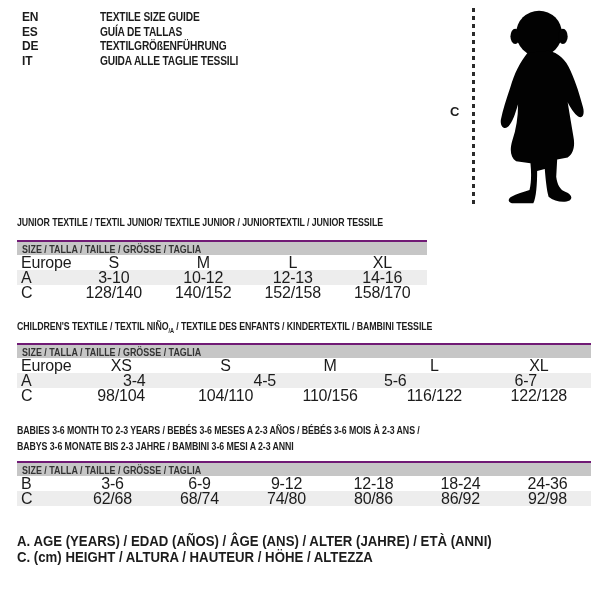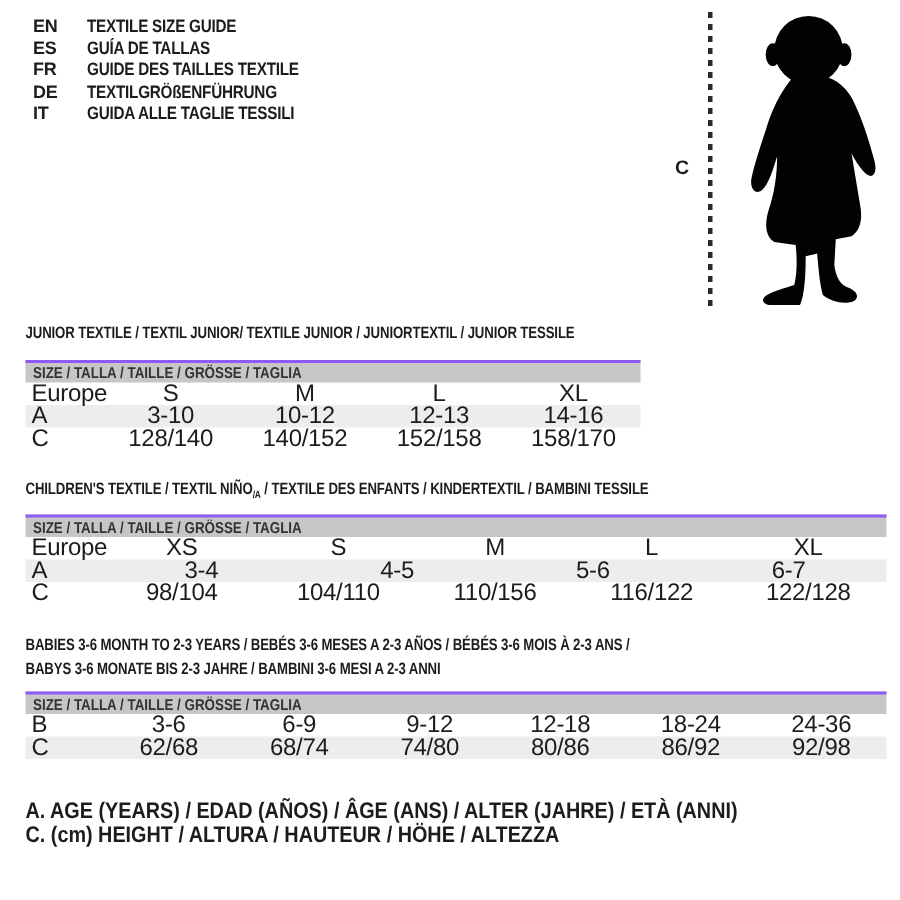--- a/index.html
+++ b/index.html
@@ -8,34 +8,34 @@
     font-family:"Liberation Sans","DejaVu Sans",sans-serif;
     color:#1c1c1c;overflow:hidden;
   }
   .abs{position:absolute;}
   .sx80{display:inline-block;transform:scaleX(.80);transform-origin:0 50%;white-space:nowrap;}
   .sx85{display:inline-block;transform:scaleX(.85);transform-origin:0 50%;white-space:nowrap;}
   .sx88{display:inline-block;transform:scaleX(.88);transform-origin:0 50%;white-space:nowrap;}
 
   
   .langs{left:22px;top:10px;}
-  .lang-row{display:flex;height:14.5px;line-height:14.5px;font-size:12px;font-weight:bold;letter-spacing:-.2px;}
+  .lang-row{display:flex;height:14.5px;line-height:14.5px;font-size:12px;font-weight:bold;letter-spacing:-.2px;gap:42px;}
   .lang-code{width:36px;flex:0 0 36px;}
 
   
   .dash-line{left:472px;top:8px;width:3px;height:198px;
     background:repeating-linear-gradient(to bottom,#2a2a2a 0 4px,transparent 4px 8px);}
   .c-label{left:450px;top:104px;font-size:13px;font-weight:bold;}
   .silhouette{left:478px;top:3px;}
 
   
   .tbl-title{font-size:11px;font-weight:bold;letter-spacing:-.1px;white-space:nowrap;}
   .tbl-title sub{font-size:7px;}
   .size-table{left:17px;}
-  .size-bar{height:15px;line-height:14px;background:#c6c6c6;border-top:2px solid #8b5cf6;
+  .size-bar{height:15px;line-height:14px;background:#c6c6c6;border-top:2px solid #701a75;
     font-size:10.5px;font-weight:bold;color:#333;padding-left:5px;box-sizing:border-box;}
   .trow{display:flex;height:15px;line-height:15px;font-size:16px;letter-spacing:-.2px;}
   .trows > .trow:nth-child(2n){background:#ededed;}
   .trow .lbl{flex:0 0 52px;width:52px;padding-left:4px;box-sizing:border-box;text-align:left;}
   .trow .cell{flex:1;text-align:center;}
 
   
   .legend{left:17px;top:533px;}
   .legend-line{height:15.5px;line-height:15.5px;font-size:15px;font-weight:bold;}
 </style>
@@ -43,24 +43,20 @@
 <body>
 
 <div class="abs langs">
   <div class="lang-row">
     <span class="lang-code">EN</span>
     <span class="sx85">TEXTILE SIZE GUIDE</span>
   </div>
   <div class="lang-row">
     <span class="lang-code">ES</span>
     <span class="sx85">GUÍA DE TALLAS</span>
-  </div>
-  <div class="lang-row">
-    <span class="lang-code">FR</span>
-    <span class="sx85">GUIDE DES TAILLES TEXTILE</span>
   </div>
   <div class="lang-row">
     <span class="lang-code">DE</span>
     <span class="sx85">TEXTILGRÖßENFÜHRUNG</span>
   </div>
   <div class="lang-row">
     <span class="lang-code">IT</span>
     <span class="sx85">GUIDA ALLE TAGLIE TESSILI</span>
   </div>
 </div>

